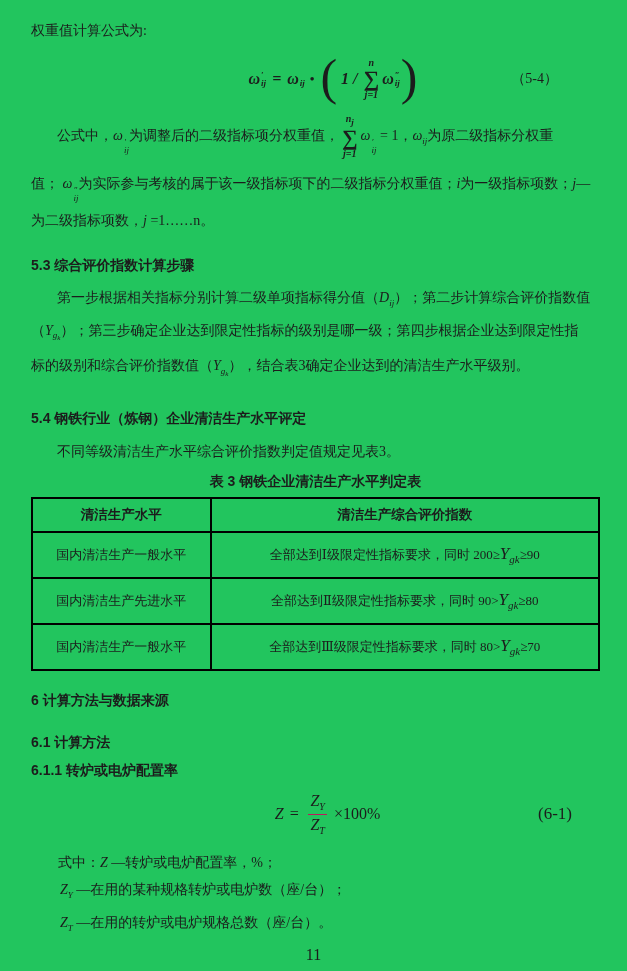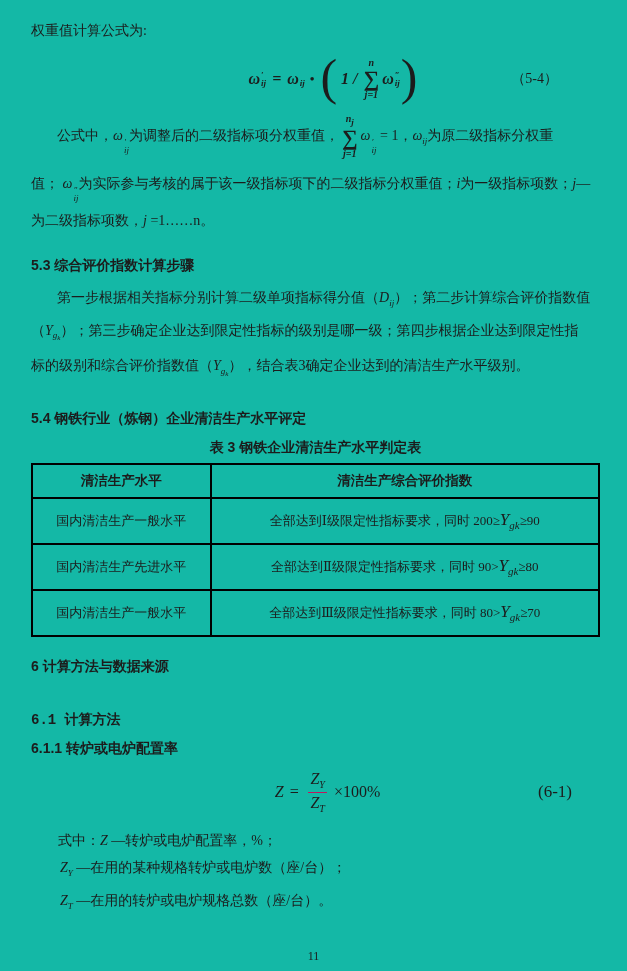--- a/index.html
+++ b/index.html
@@ -1,19 +1,19 @@
 <!DOCTYPE html>
 <html><head>
 <meta charset="utf-8">
 <style>
   html,body{margin:0;padding:0;background:#ffffff;}
   .page{
     position:relative;
     width:627px;height:971px;
-    background:#14b8a6;
+    background:#22c55e;
     color:#1c1c1c;
     font-family:"Liberation Serif","DejaVu Serif",serif;
     font-size:14px;
     box-sizing:border-box;
     padding:0 27px 0 31px;
     overflow:hidden;
   }
   .lead{margin:0;padding-top:21px;line-height:20px;}
 
   
@@ -50,33 +50,33 @@
   table.judge{width:100%;border-collapse:collapse;margin-top:6px;}
   table.judge th,table.judge td{border:2px solid #000;text-align:center;vertical-align:middle;padding:0 4px;}
   table.judge th{height:32px;font-family:"Liberation Sans","DejaVu Sans",sans-serif;font-size:13.5px;}
   table.judge td{height:44px;font-size:13px;}
   .col-level{width:31.5%;}
   .ygk{font-style:italic;font-size:17px;white-space:nowrap;}
   .ygk sub{font-size:11px;font-style:italic;}
 
   
   .h6a{margin-top:19px;}
-  .h6b{margin-top:34px;font-family:Liberation Mono, monospace;}
+  .h6b{margin-top:22px;}
   .h6c{margin-top:8px;}
   .formula61-block{position:relative;margin-top:8px;height:52px;display:flex;align-items:center;justify-content:center;}
   .f61{display:inline-flex;align-items:center;font-style:italic;font-size:16px;transform:translateX(12px);}
   .frac{display:inline-flex;flex-direction:column;align-items:center;margin:0 4px;line-height:1.15;}
   .frac .num{border-bottom:1px solid #be185d;padding:0 2px 1px 2px;}
   .frac .den{padding-top:1px;}
   .frac sub{font-size:10px;}
   .where{margin-top:9px;}
   .where .wl{line-height:27px;white-space:nowrap;}
   .w1{padding-left:27px;}
   .w23{padding-left:29px;}
-  .pageno{position:absolute;left:0;right:0;bottom:7px;text-align:center;font-size:12px;font-family:"Liberation Serif","DejaVu Serif",serif;}
+  .pageno{position:absolute;left:0;right:0;bottom:7px;text-align:center;font-size:16px;font-family:"Liberation Serif","DejaVu Serif",serif;}
 </style>
 </head>
 <body>
 
 <div class="page">
 
   <p class="lead">权重值计算公式为:</p>
 
   <div class="formula-block">
     <span class="f54">
@@ -141,20 +141,21 @@
     </div>
     <div class="pl">
       <span>（</span><span class="mit"><span>Y</span><sub><span>g</span><span class="ssubk">k</span></sub></span><span>）；第三步确定企业达到限定性指标的级别是哪一级；第四步根据企业达到限定性指</span>
     </div>
     <div class="pl">
       <span>标的级别和综合评价指数值（</span><span class="mit"><span>Y</span><sub><span>g</span><span class="ssubk">k</span></sub></span><span>），结合表3确定企业达到的清洁生产水平级别。</span>
     </div>
   </div>
 
   <p class="h h54">5.4 钢铁行业（炼钢）企业清洁生产水平评定</p>
+  <div class="p54 indent1">不同等级清洁生产水平综合评价指数判定值规定见表3。</div>
   <div class="caption">表 3 钢铁企业清洁生产水平判定表</div>
 
   <table class="judge">
     <tbody>
         <tr>
       <th class="col-level">清洁生产水平</th>
       <th>清洁生产综合评价指数</th>
     </tr>
     <tr>
       <td>国内清洁生产一般水平</td>

